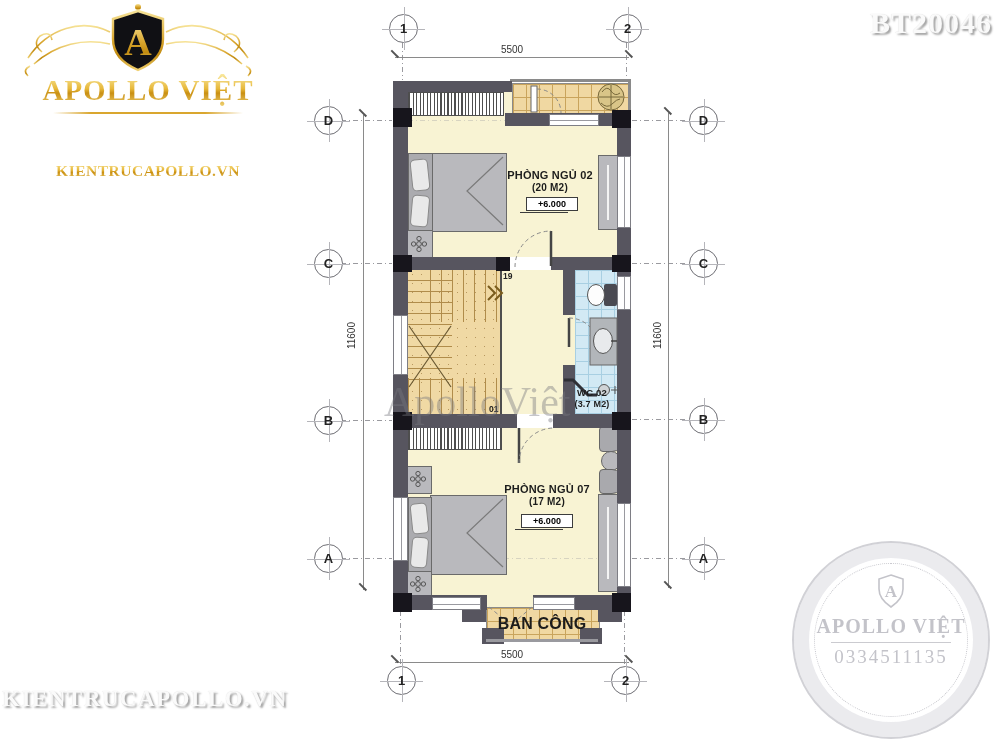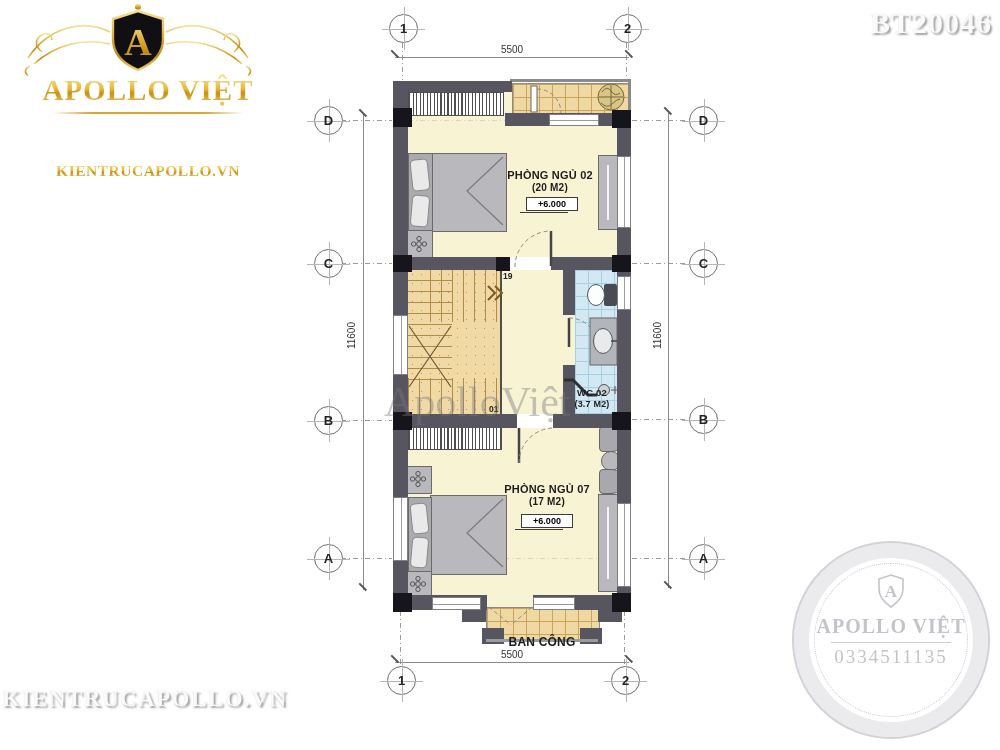--- a/index.html
+++ b/index.html
@@ -320,18 +320,18 @@
   <div class="lvl-line" style="left:520px;top:212px;width:48px;"></div>
 
   <div class="room-label" style="left:557px;top:387px;width:70px;font-size:9.5px;">WC 02</div>
   <div class="room-label" style="left:557px;top:399px;width:70px;font-size:9px;">(3.7 M2)</div>
 
   <div class="room-label" style="left:467px;top:483px;width:160px;font-size:11px;">PHÒNG NGỦ 07</div>
   <div class="room-label" style="left:467px;top:496px;width:160px;font-size:10px;">(17 M2)</div>
   <div class="level" style="left:521px;top:514px;width:50px;">+6.000</div>
   <div class="lvl-line" style="left:515px;top:529px;width:48px;"></div>
 
-  <div class="room-label" style="left:494px;top:615px;width:96px;font-size:12px;margin-top:20px;">BAN CÔNG</div>
+  <div class="room-label" style="left:494px;top:615px;width:96px;font-size:16px;">BAN CÔNG</div>
 
   <div class="wm">ApolloViệt</div>
 
 
 </div>
 
 </body></html>

